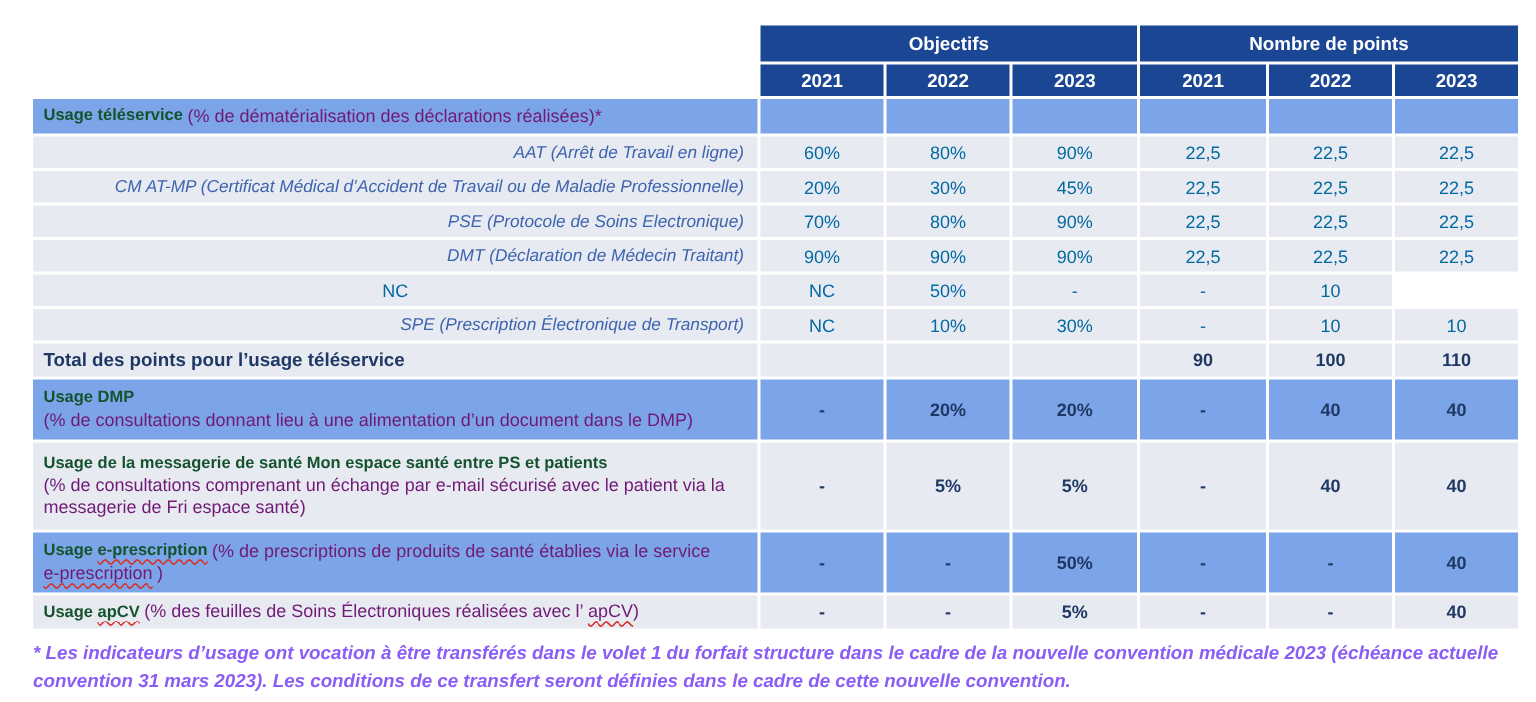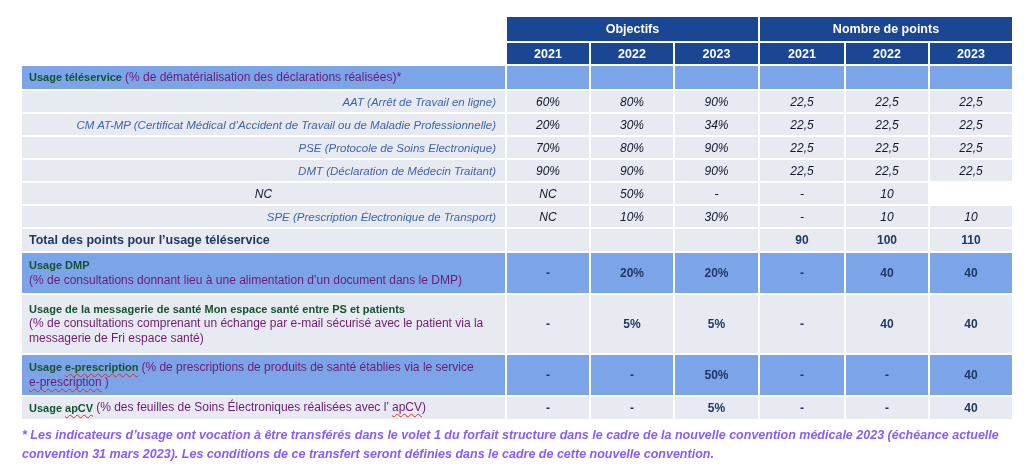--- a/index.html
+++ b/index.html
@@ -43,21 +43,21 @@
   .h-total   { min-height: 22px; }
   .h-dmp     { min-height: 40px; }
   .h-msg     { min-height: 58px; }
   .h-epresc  { min-height: 40px; }
   .h-apcv    { min-height: 22px; }
 
   .label-left  { justify-content: flex-start; text-align: left; padding: 3px 8px 3px 7px; line-height: 1.3; display: flex; flex-wrap: wrap; align-content: center; }
   .label-right { justify-content: flex-end; text-align: left; padding: 2px 9px 2px 4px; }
 
   .svc-label { color: #3D64AE; font-style: italic; font-size: 11.5px; white-space: nowrap; }
-  .svc-val   { color: #0f172a; font-style: italic; font-size: 12px; }
+  .svc-val   { color: #0369a1; font-size: 12px; }
 
   .section-title, .usage-title { font-size: 11px; font-weight: bold; color: #14532d; }
   .section-sub, .usage-sub     { font-size: 12px; font-weight: normal; color: #701a75; }
   .label-left span { margin-right: 3px; }
 
   .total-label { font-size: 12.5px; font-weight: bold; color: #1F3864; }
   .total-val   { font-size: 12px; font-weight: bold; color: #1F3864; }
   .usage-val   { font-size: 12px; font-weight: bold; color: #1F3864; }
 
   .red-u {
@@ -119,21 +119,21 @@
     <div class="cell light svc-val">90%</div>
     <div class="cell light svc-val">22,5</div>
     <div class="cell light svc-val">22,5</div>
     <div class="cell light svc-val">22,5</div>
   </div>
 
   <div class="row h-service">
     <div class="cell light label-right svc-label">CM AT-MP (Certificat Médical d’Accident de Travail ou de Maladie Professionnelle)</div>
     <div class="cell light svc-val">20%</div>
     <div class="cell light svc-val">30%</div>
-    <div class="cell light svc-val">34%</div>
+    <div class="cell light svc-val">45%</div>
     <div class="cell light svc-val">22,5</div>
     <div class="cell light svc-val">22,5</div>
     <div class="cell light svc-val">22,5</div>
   </div>
 
   <div class="row h-service">
     <div class="cell light label-right svc-label">PSE (Protocole de Soins Electronique)</div>
     <div class="cell light svc-val">70%</div>
     <div class="cell light svc-val">80%</div>
     <div class="cell light svc-val">90%</div>

